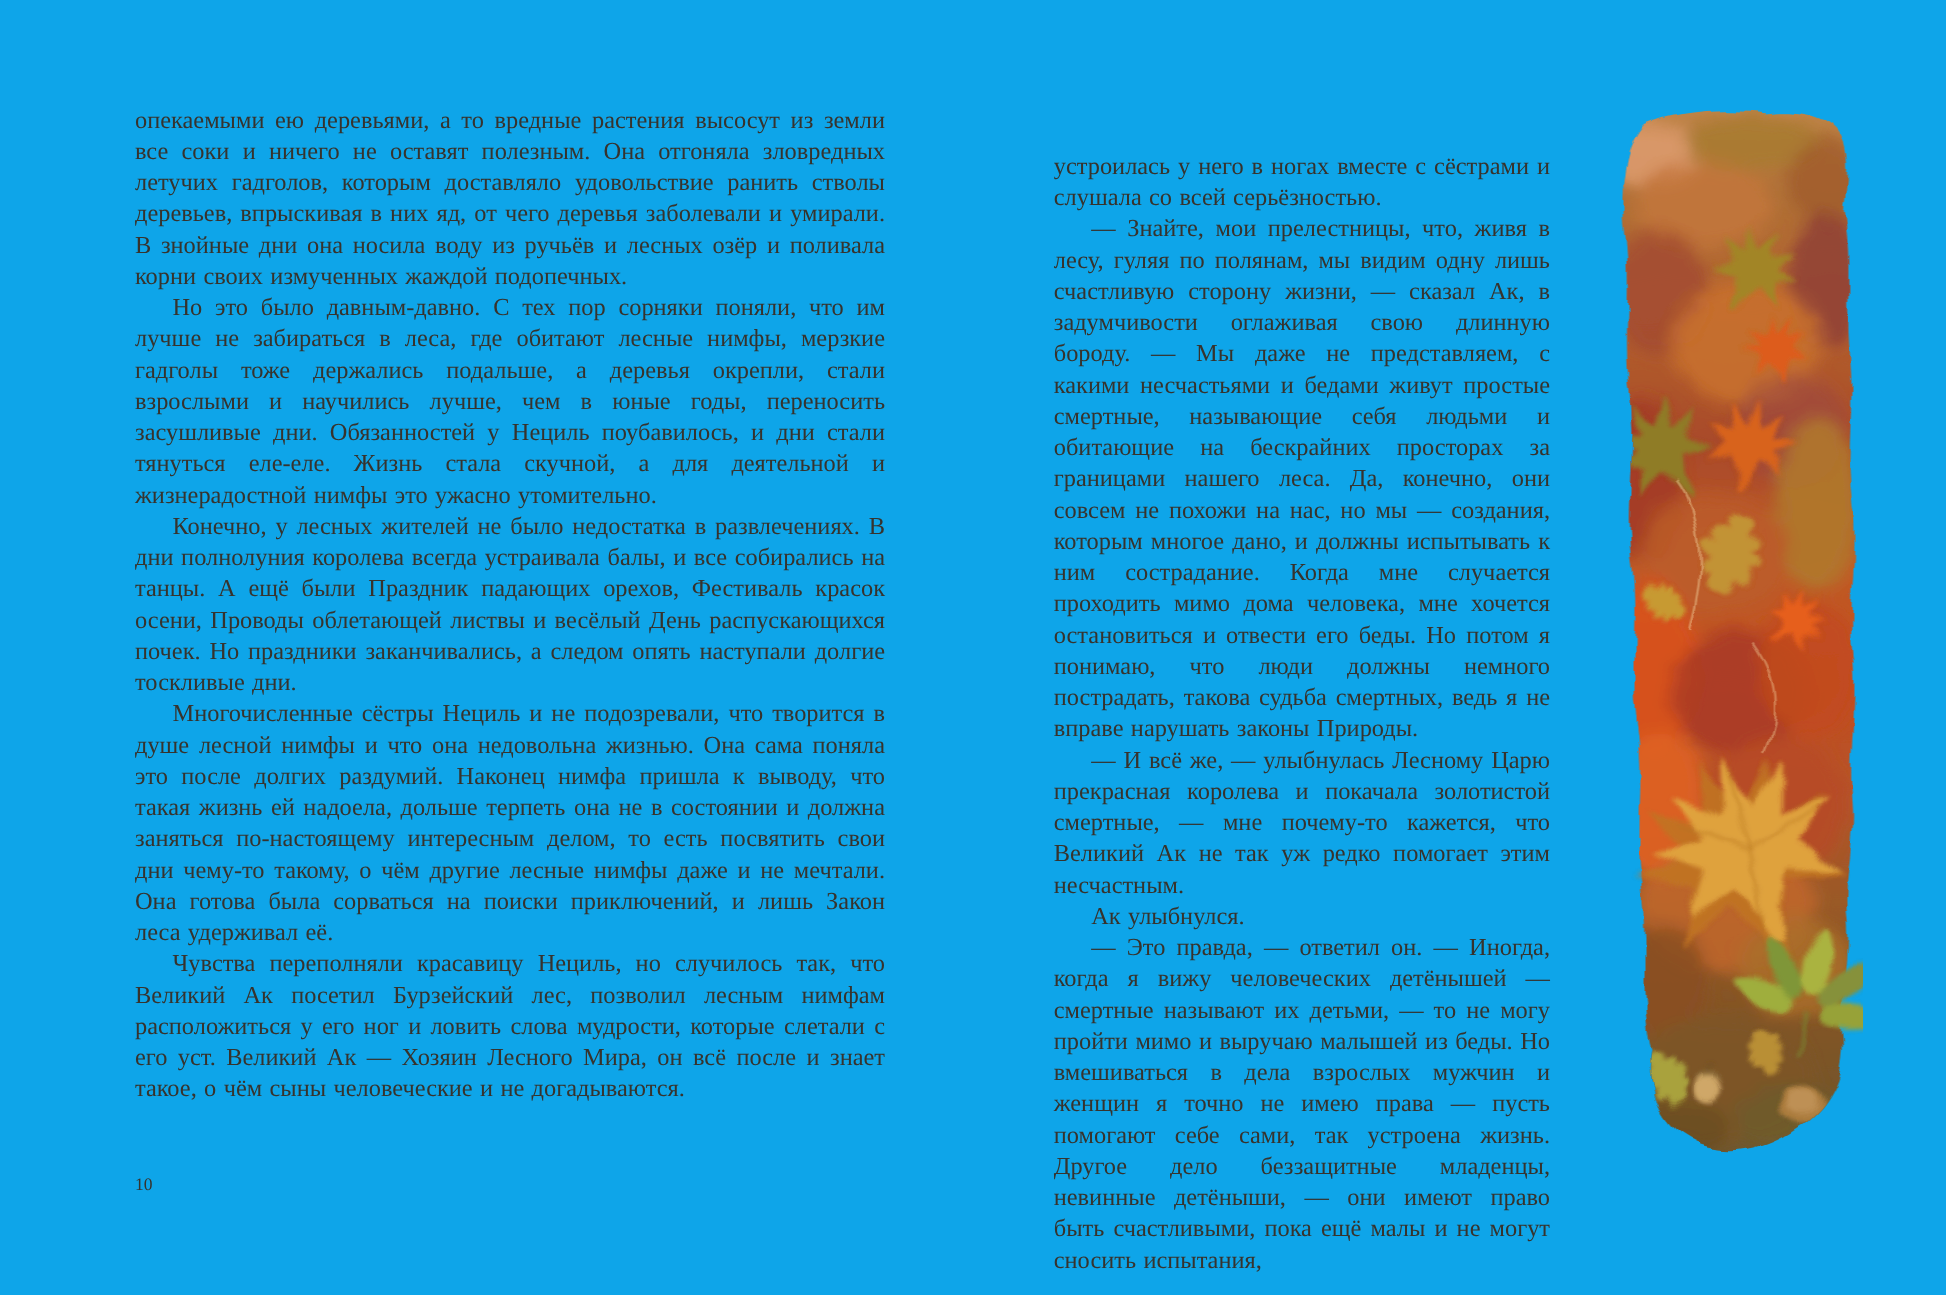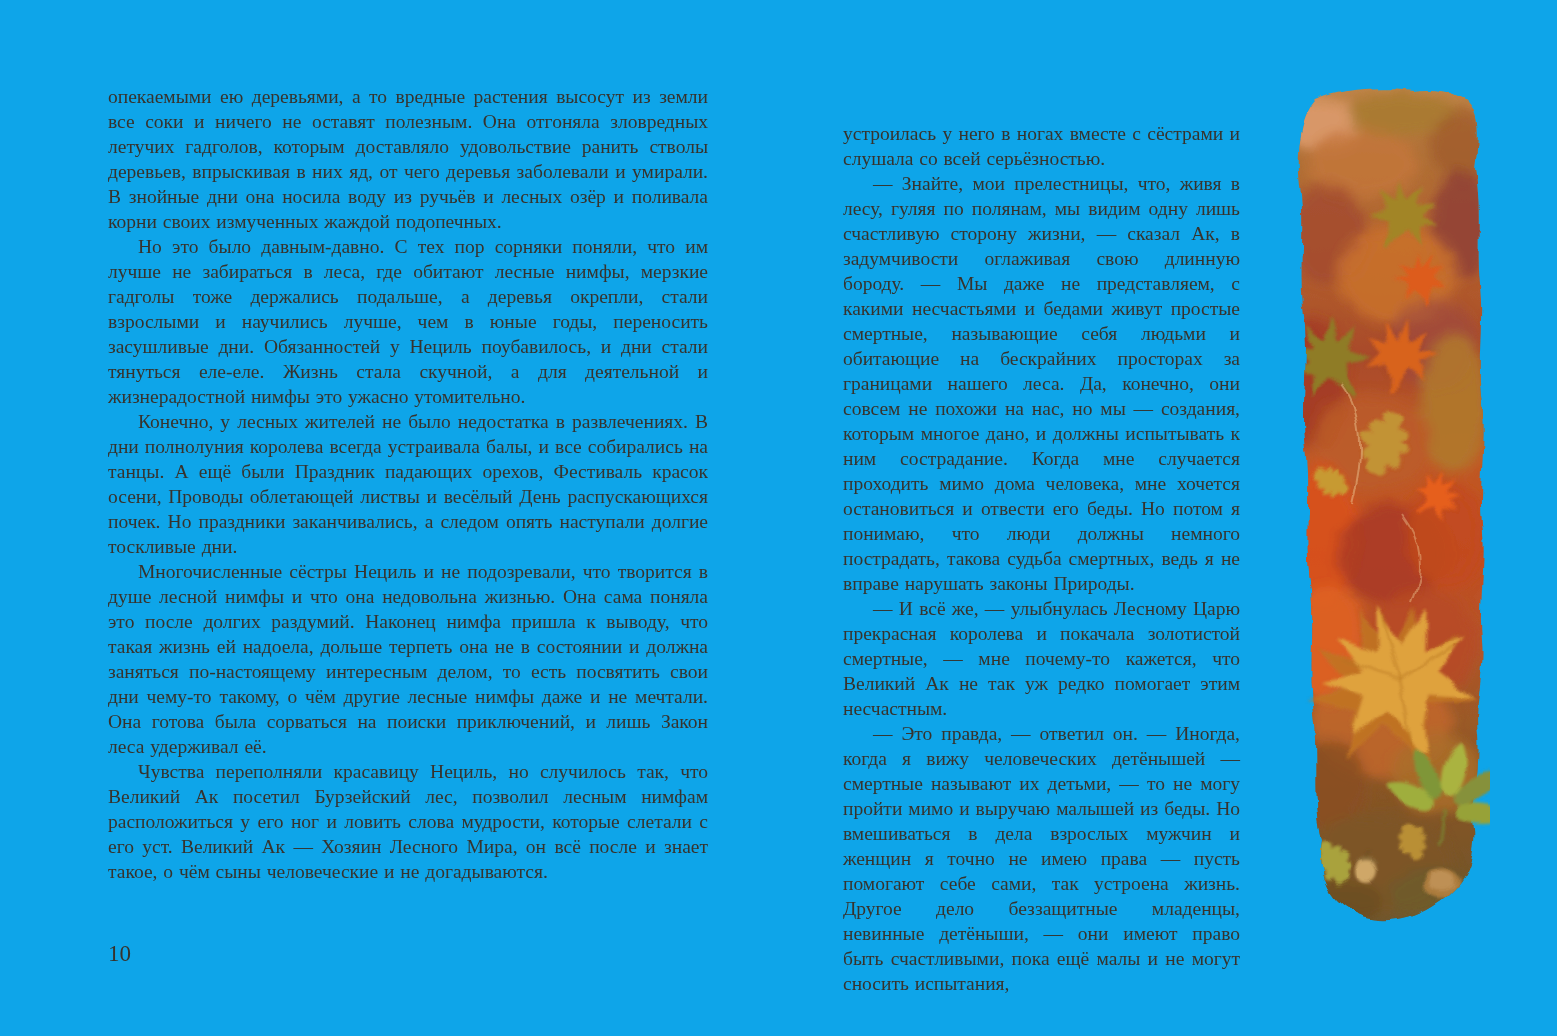--- a/index.html
+++ b/index.html
@@ -24,21 +24,21 @@
     text-align:justify;
     text-indent:30px;
     word-spacing:1px;
     hyphens:auto;
     -webkit-hyphens:auto;
   }
   .text-block p.continuation{text-indent:0;}
   .page-number{
     position:absolute;
     left:108px;top:941px;
-    font-size:23px;
+    font-size:14px;
     color:#37332d;
   }
   .illustration{
     position:absolute;
     margin:0;
     left:504px; 
     top:84px;
     width:208px;height:852px;
   }
   .illustration svg{display:block;width:208px;height:852px;}
@@ -57,20 +57,21 @@
       <p>Чувства переполняли красавицу Нециль, но случилось так, что Великий Ак посетил Бурзейский лес, позволил лесным нимфам расположиться у его ног и ловить слова мудрости, которые слетали с его уст. Великий Ак — Хозяин Лесного Мира, он всё после и знает такое, о чём сыны человеческие и не догадываются.</p>
     </div>
     <div class="page-number">10</div>
   </div>
 
   <div class="page page-right">
     <div class="text-block text-right">
       <p class="continuation">устроилась у него в ногах вместе с сёстрами и слушала со всей серьёзностью.</p>
       <p>— Знайте, мои прелестницы, что, живя в лесу, гуляя по полянам, мы видим одну лишь счастливую сторону жизни, — сказал Ак, в задумчивости оглаживая свою длинную бороду. — Мы даже не представляем, с какими несчастьями и бедами живут простые смертные, называющие себя людьми и обитающие на бескрайних просторах за границами нашего леса. Да, конечно, они совсем не похожи на нас, но мы — создания, которым многое дано, и должны испытывать к ним сострадание. Когда мне случается проходить мимо дома человека, мне хочется остановиться и отвести его беды. Но потом я понимаю, что люди должны немного пострадать, такова судьба смертных, ведь я не вправе нарушать законы Природы.</p>
       <p>— И всё же, — улыбнулась Лесному Царю прекрасная королева и покачала золотистой смертные, — мне почему-то кажется, что Великий Ак не так уж редко помогает этим несчастным.</p>
+      <p>Ак улыбнулся.</p>
       <p>— Это правда, — ответил он. — Иногда, когда я вижу человеческих детёнышей — смертные называют их детьми, — то не могу пройти мимо и выручаю малышей из беды. Но вмешиваться в дела взрослых мужчин и женщин я точно не имею права — пусть помогают себе сами, так устроена жизнь. Другое дело беззащитные младенцы, невинные детёныши, — они имеют право быть счастливыми, пока ещё малы и не могут сносить испытания,</p>
     </div>
 
     <figure class="illustration">
       <svg viewBox="0 0 208 852" xmlns="http://www.w3.org/2000/svg">
         <defs>
           <filter id="paint" x="-20%" y="-5%" width="140%" height="112%">
             <feTurbulence type="fractalNoise" baseFrequency="0.035 0.045" numOctaves="2" seed="8" result="n"></feTurbulence>
             <feDisplacementMap in="SourceGraphic" in2="n" scale="9" xChannelSelector="R" yChannelSelector="G"></feDisplacementMap>
           </filter>

